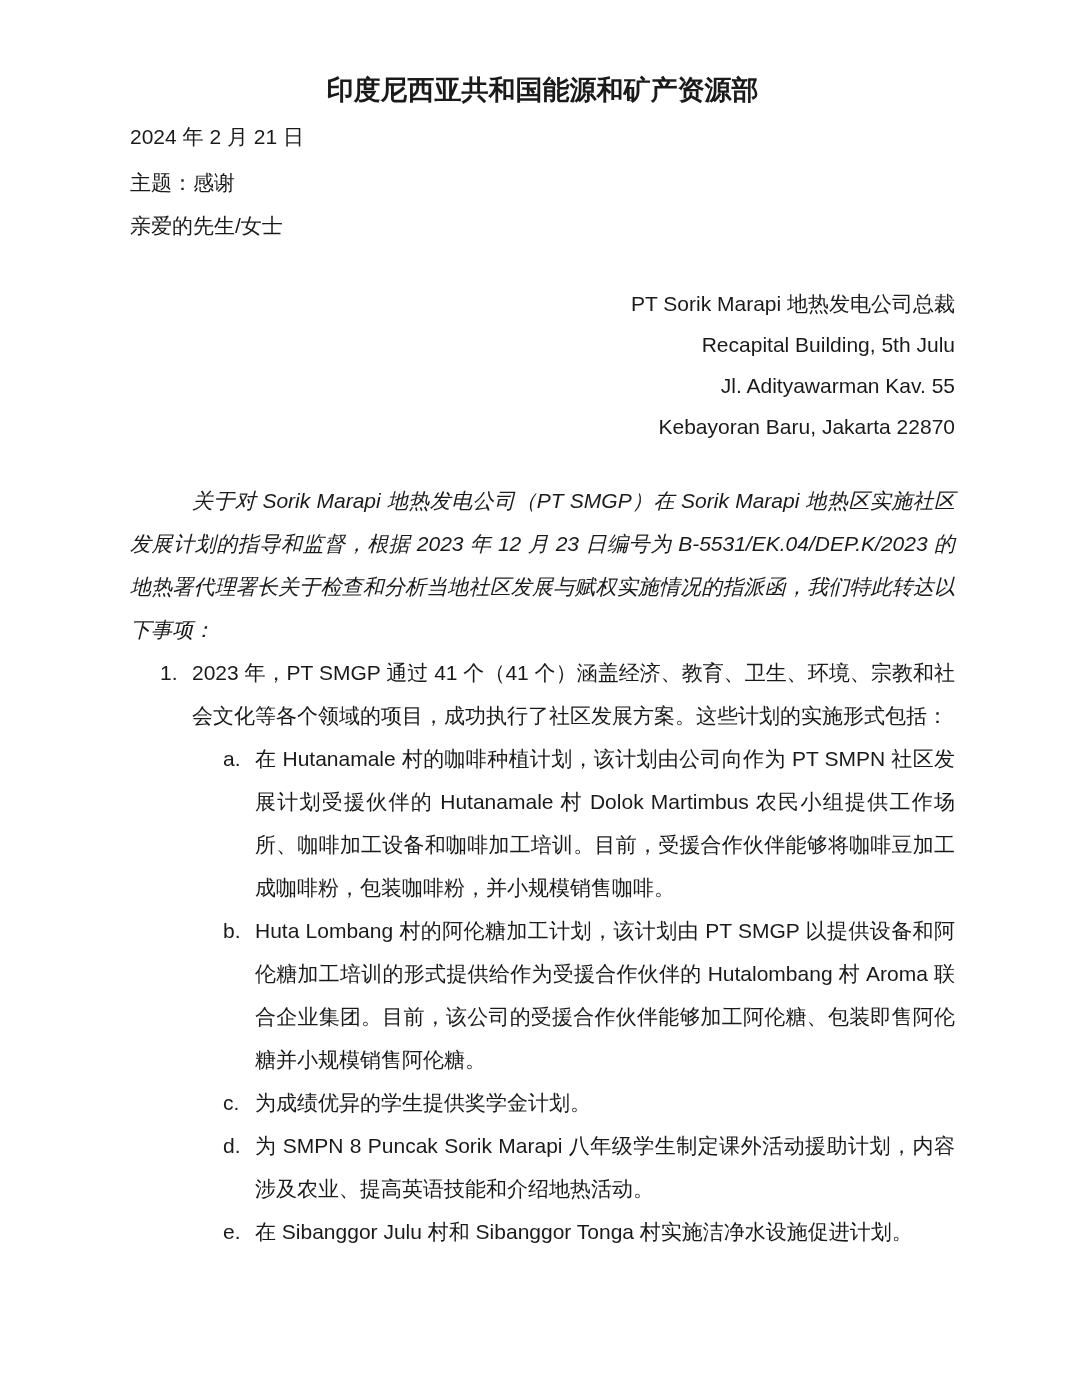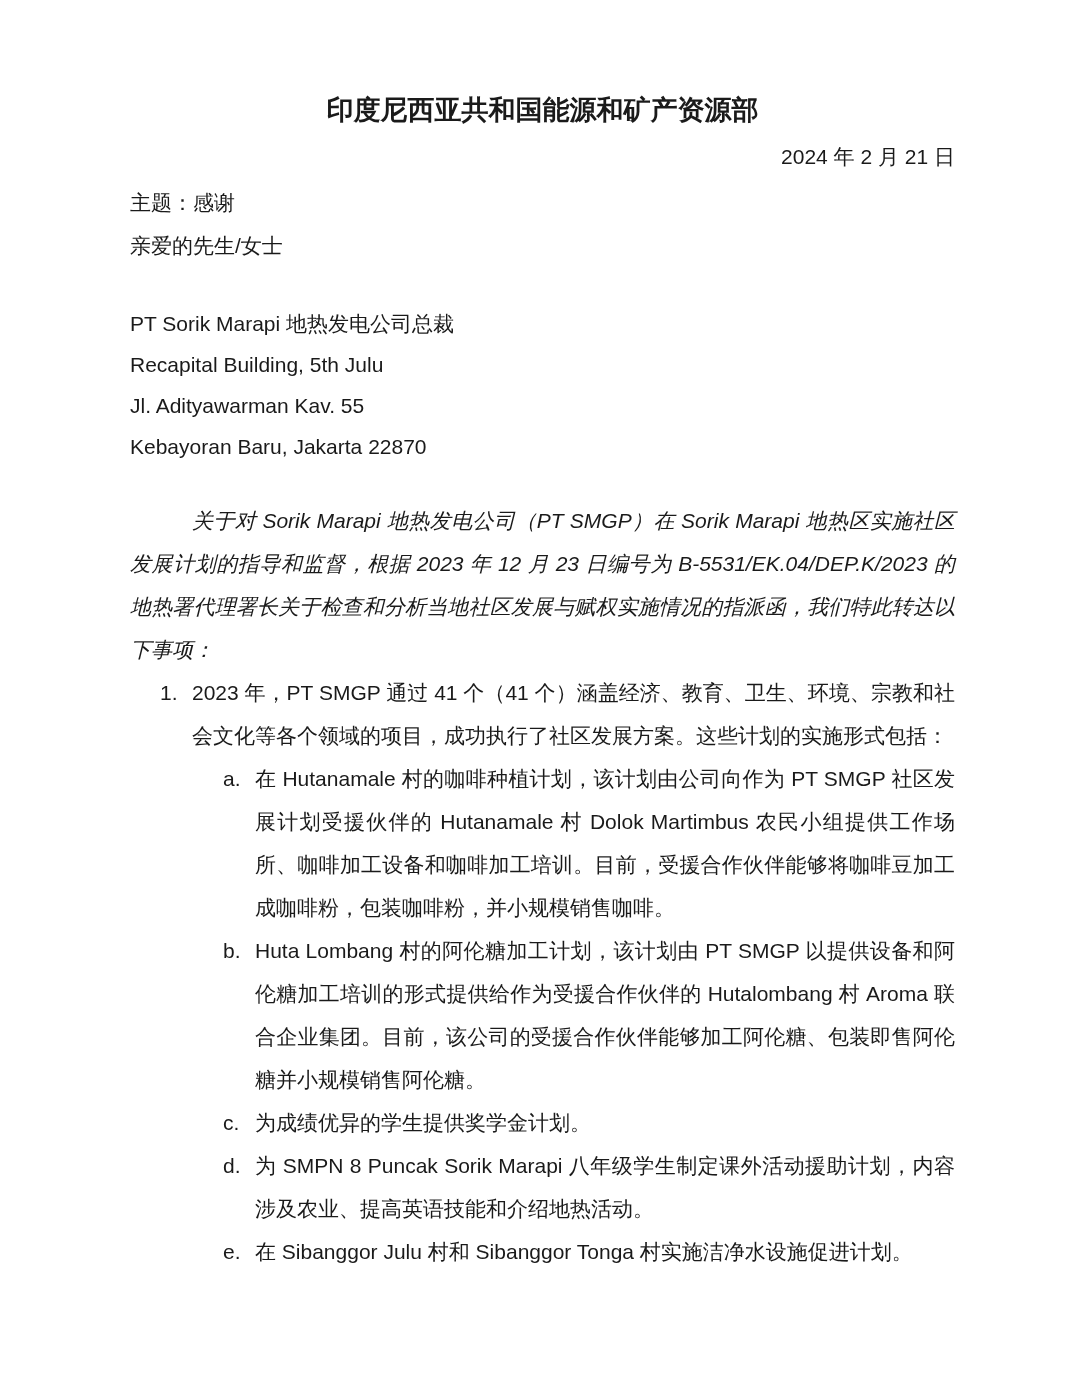--- a/index.html
+++ b/index.html
@@ -1,47 +1,48 @@
 <!DOCTYPE html>
 <html><head>
 <meta charset="utf-8">
 <style>
   html, body { margin: 0; padding: 0; background: #ffffff; }
   .page {
     width: 1080px;
     height: 1397px;
     background: #ffffff;
     box-sizing: border-box;
-    padding: 92px 125px 0 130px;
+    padding: 72px 125px 0 130px;
     font-family: "Liberation Sans", "DejaVu Sans", sans-serif;
     color: #1a1a1a;
     font-size: 21px;
     overflow: hidden;
   }
   .title {
     text-align: center;
     font-size: 27px;
     font-weight: 700;
     line-height: 37px;
   }
   .date {
-    text-align: right;
+    text-align: left;
     line-height: 43px;
     margin-top: 6px;
   }
   .subject {
     line-height: 43px;
     margin-top: 3px;
   }
   .salutation {
     line-height: 43px;
   }
   .recipient {
     margin-top: 36px;
     line-height: 41px;
+    text-align: right;
   }
   .recipient div { min-height: 41px; }
   .letter-body {
     margin-top: 32px;
     line-height: 43px;
   }
   .intro {
     text-indent: 62px;
     text-align: justify;
     font-style: italic;
@@ -87,21 +88,21 @@
 
     <div class="intro">关于对 Sorik Marapi 地热发电公司（PT SMGP）在 Sorik Marapi 地热区实施社区发展计划的指导和监督，根据 2023 年 12 月 23 日编号为 B-5531/EK.04/DEP.K/2023 的地热署代理署长关于检查和分析当地社区发展与赋权实施情况的指派函，我们特此转达以下事项：</div>
 
     <div class="item">
       <div class="item-marker">1.</div>
       <div class="item-text">2023 年，PT SMGP 通过 41 个（41 个）涵盖经济、教育、卫生、环境、宗教和社会文化等各个领域的项目，成功执行了社区发展方案。这些计划的实施形式包括：</div>
     </div>
 
     <div class="subitem">
       <div class="subitem-marker">a.</div>
-      <div class="subitem-text">在 Hutanamale 村的咖啡种植计划，该计划由公司向作为 PT SMGP 社区发展计划受援伙伴的 Hutanamale 村 Dolok Martimbus 农民小组提供工作场所、咖啡加工设备和咖啡加工培训。目前，受援合作伙伴能够将咖啡豆加工成咖啡粉，包装咖啡粉，并小规模销售咖啡。</div>
+      <div class="subitem-text">在 Hutanamale 村的咖啡种植计划，该计划由公司向作为 PT SMPN 社区发展计划受援伙伴的 Hutanamale 村 Dolok Martimbus 农民小组提供工作场所、咖啡加工设备和咖啡加工培训。目前，受援合作伙伴能够将咖啡豆加工成咖啡粉，包装咖啡粉，并小规模销售咖啡。</div>
     </div>
 
     <div class="subitem">
       <div class="subitem-marker">b.</div>
       <div class="subitem-text">Huta Lombang 村的阿伦糖加工计划，该计划由 PT SMGP 以提供设备和阿伦糖加工培训的形式提供给作为受援合作伙伴的 Hutalombang 村 Aroma 联合企业集团。目前，该公司的受援合作伙伴能够加工阿伦糖、包装即售阿伦糖并小规模销售阿伦糖。</div>
     </div>
 
     <div class="subitem">
       <div class="subitem-marker">c.</div>
       <div class="subitem-text">为成绩优异的学生提供奖学金计划。</div>

